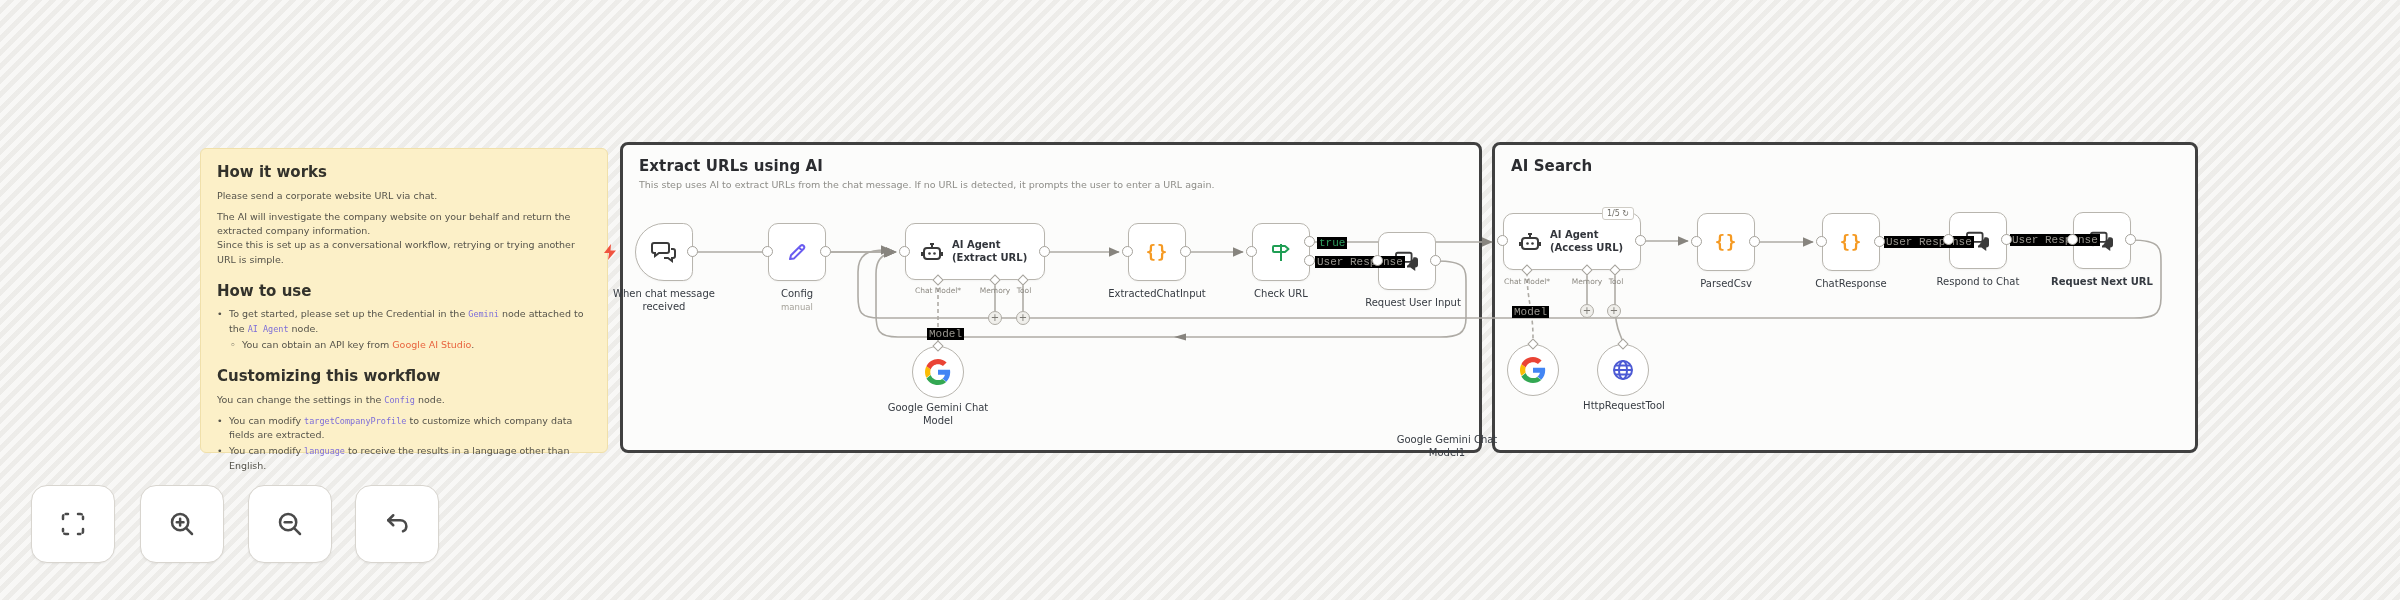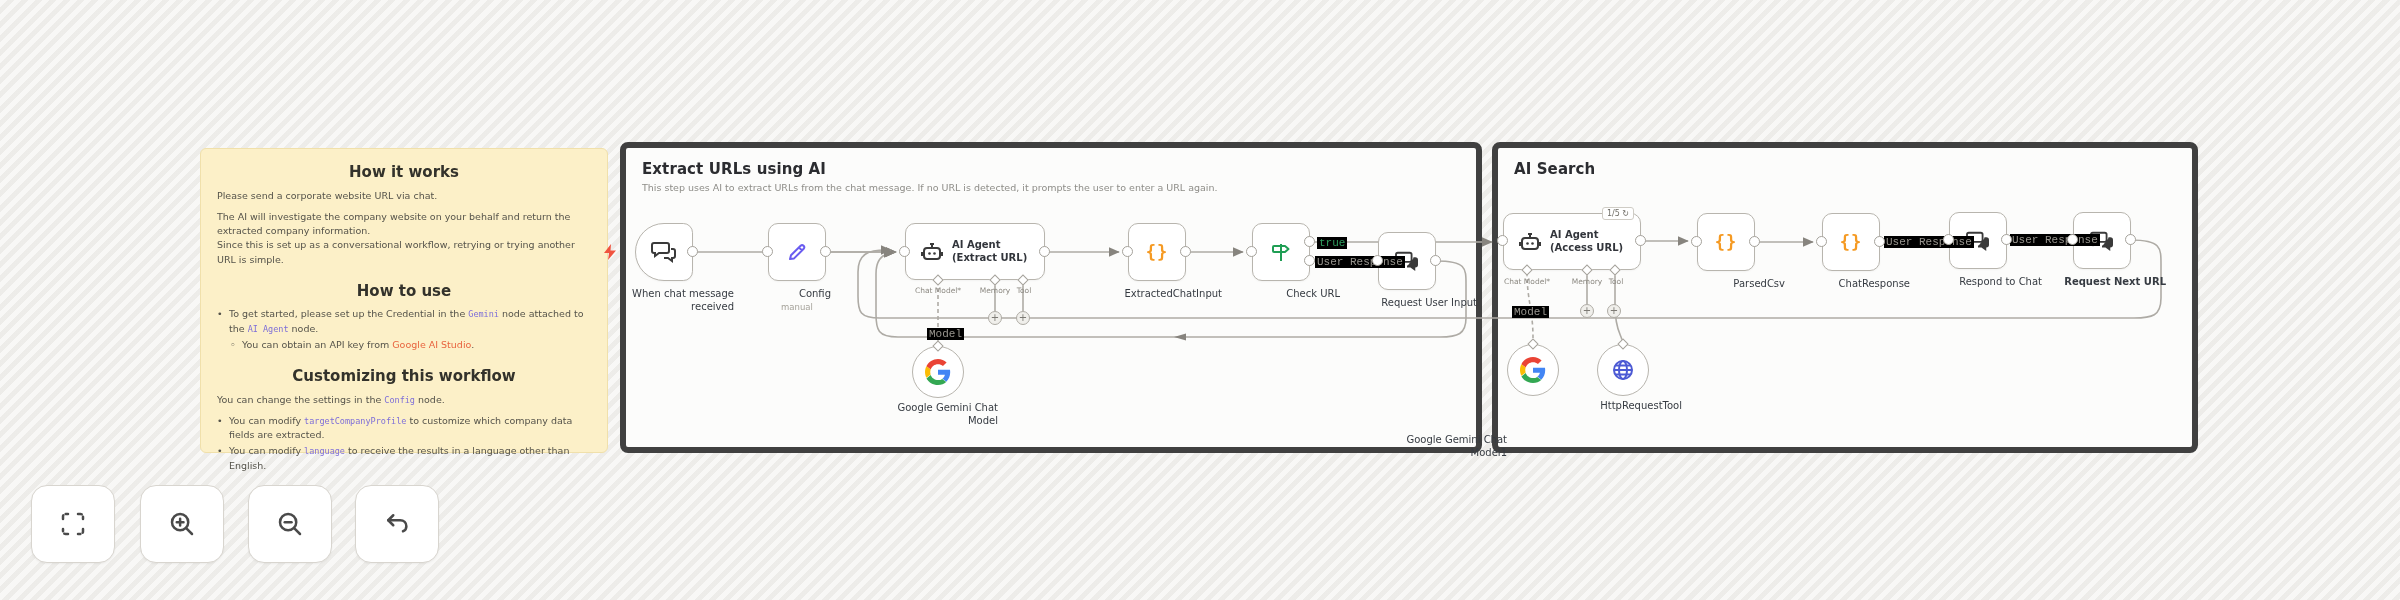--- a/index.html
+++ b/index.html
@@ -6,40 +6,40 @@
   body{
     width:2400px;height:600px;overflow:hidden;
     font-family:"DejaVu Sans","Liberation Sans",sans-serif;
     background:
       repeating-linear-gradient(135deg, rgba(255,255,255,.5) 0 5px, rgba(0,0,0,0.015) 5px 10px),
       #f1f0ed;
     position:relative;
   }
   .abs{position:absolute;}
   
-  .panel{position:absolute;background:#fcfcfb;border:6px solid #404040;border-radius:8px;box-sizing:border-box;padding:12px 16px;}
+  .panel{position:absolute;background:#fcfcfb;border:3px solid #404040;border-radius:8px;box-sizing:border-box;padding:12px 16px;}
   .panel-title{font-size:15px;font-weight:bold;color:#2b2c30;letter-spacing:.1px;}
   .panel-sub{font-size:9.5px;color:#8e8d88;margin-top:4px;}
   
   .sticky{position:absolute;background:#fcf0c8;border:1px solid #f0e0ab;border-radius:6px;box-sizing:border-box;padding:12px 16px;color:#55534a;font-size:9.5px;line-height:1.5;}
-  .sticky h3{margin:0 0 5px 0;font-size:15px;color:#33322b;text-align:center;}
+  .sticky h3{margin:0 0 5px 0;font-size:15px;color:#33322b;}
   .sticky h3.mt{margin-top:13px;}
   .sticky p{margin:0 0 7px 0;}
   .sticky .row{display:flex;gap:5px;margin:0 0 2px 0;}
   .sticky .marker{width:7px;flex:none;}
   .sticky .indent1{margin-left:13px;}
   .sticky .indent2{margin-left:26px;margin-top:6px;margin-bottom:6px;}
   .code{font-family:"DejaVu Sans Mono","Liberation Mono",monospace;font-size:8.5px;color:#7d6ed8;}
   .lnk{color:#e8643f;text-decoration:none;}
   
   .node{position:absolute;background:#ffffff;border:1.6px solid #b8b5ae;border-radius:10px;box-sizing:border-box;display:flex;align-items:center;justify-content:center;box-shadow:0 1px 2px rgba(0,0,0,.04);}
   .node.trigger{border-radius:30px 10px 10px 30px;}
   .node.agent{justify-content:flex-start;padding-left:14px;gap:8px;}
   .agent-title{font-size:10px;font-weight:600;color:#32353b;line-height:1.25;width:82px;}
-  .node-label{position:absolute;font-size:10px;font-weight:500;color:#363b42;text-align:right;line-height:1.25;}
+  .node-label{position:absolute;font-size:10px;font-weight:500;color:#363b42;text-align:center;line-height:1.25;}
   .node-sub{position:absolute;font-size:8.5px;color:#a5a29a;text-align:center;}
   .circle-node{position:absolute;width:52px;height:52px;background:#fff;border:1.6px solid #b8b5ae;border-radius:50%;box-sizing:border-box;display:flex;align-items:center;justify-content:center;}
   .braces{font-family:"DejaVu Sans Mono","Liberation Mono",monospace;font-weight:bold;font-size:17px;color:#f59a23;letter-spacing:1px;}
   .badge{position:absolute;top:-7px;right:6px;background:#fff;border:1px solid #cfccc5;border-radius:3px;font-size:8px;color:#6f6d66;padding:0 4px;line-height:12px;height:13px;box-sizing:border-box;}
   
   .p{position:absolute;width:11px;height:11px;background:#fff;border:1.6px solid #a5a29b;border-radius:50%;box-sizing:border-box;z-index:4;}
   .d{position:absolute;width:8px;height:8px;background:#fff;border:1.4px solid #a5a29b;transform:rotate(45deg);box-sizing:border-box;z-index:4;}
   .plus{position:absolute;width:14px;height:14px;background:#f0efeb;border:1.2px solid #aeaba4;border-radius:50%;box-sizing:border-box;z-index:4;color:#7d7a74;}
   .plus::before{content:"+";position:absolute;left:0;right:0;top:-1px;text-align:center;font-size:10px;line-height:14px;}
   .port-label{position:absolute;font-size:7.5px;color:#8d8a83;text-align:center;z-index:3;}

